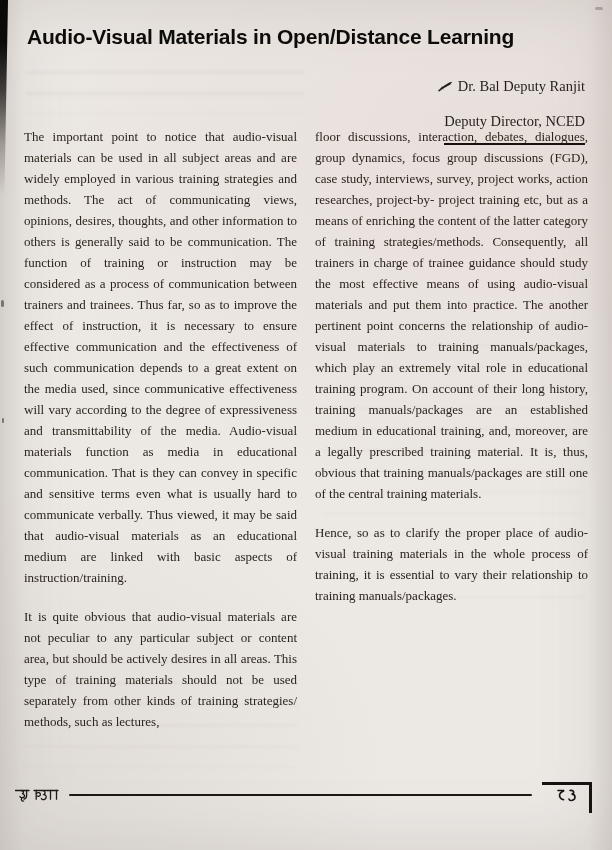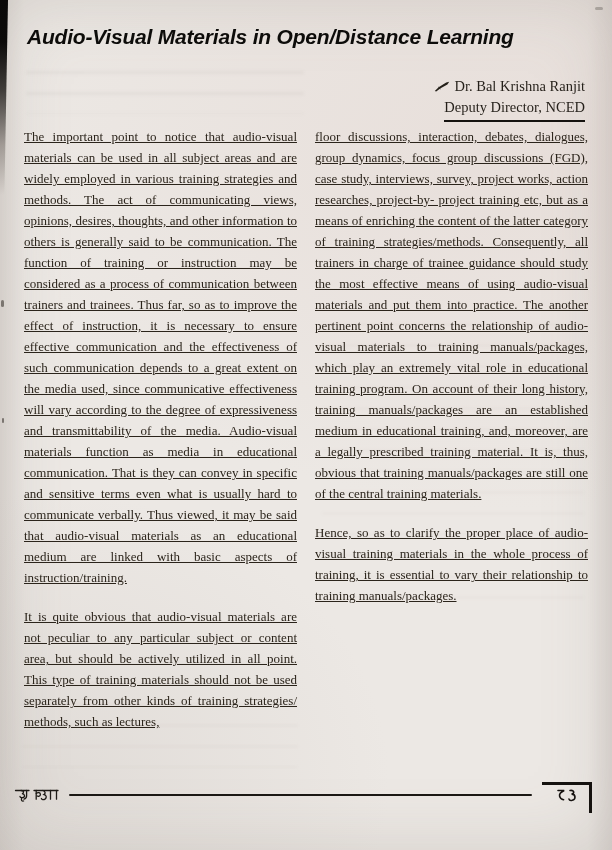--- a/index.html
+++ b/index.html
@@ -35,45 +35,44 @@
   }
   .bleed-1{left:26px;top:58px;width:278px;height:56px;opacity:.55;}
   .bleed-2{left:322px;top:310px;width:262px;height:300px;opacity:.25;}
   .bleed-3{left:22px;top:648px;width:276px;height:120px;opacity:.3;}
 
   
   .title{
     position:absolute;left:27px;top:25px;margin:0;
     font-family:"Liberation Sans", sans-serif;
     font-weight:bold;font-size:21px;letter-spacing:-0.2px;
-    color:#0d0c0a;white-space:nowrap;font-style:italic;
+    color:#0d0c0a;white-space:nowrap;
   }
   .byline{
     position:absolute;top:76px;right:27px;
     text-align:right;font-size:14.5px;color:#241f19;line-height:20px;
   }
   .byline-author{white-space:nowrap;}
   .pen-icon{display:inline-block;vertical-align:-1px;margin-right:5px;}
   .byline-role{
-    display:inline-block;margin-top:0;padding-bottom:3px;
+    display:inline-block;margin-top:14px;padding-bottom:12px;
     border-bottom:2px solid #15120f;
   }
 
   
   .columns{
     position:absolute;left:24px;top:126px;width:564px;height:656px;
     display:flex;gap:18px;overflow:hidden;
   }
   .col{width:273px;}
   .col p{
     margin:0 0 18px 0;
     font-size:13px;line-height:21px;
     text-align:justify;text-justify:inter-word;
     color:#2b241b;
-    text-decoration:underline;
   }
 
   
   .footer{
     position:absolute;left:14px;right:20px;top:782px;height:34px;
     display:flex;align-items:flex-start;
   }
   .journal-name{display:inline-block;margin-top:5px;}
   .footer-rule{
     flex:1;height:2px;background:#1b1814;
@@ -101,29 +100,29 @@
 
   <h1 class="title">Audio-Visual Materials in Open/Distance Learning</h1>
 
   <div class="byline">
     <div class="byline-author">
       <span class="pen-icon">
         <svg width="16" height="11" viewBox="0 0 16 11" style="display:inline-block">
           <path d="M0.8 10 L4.6 6.2 L12.2 1.6 L15.2 0.8 L13.4 3.4 L6.2 7.4 L2.2 10.4 Z" fill="#242019"></path>
           <path d="M4.6 6.2 L6.4 7.8" stroke="#242019" stroke-width="1"></path>
         </svg>
-      </span><span>Dr. Bal Krishna Ranjit</span>
+      </span><span>Dr. Bal Deputy Ranjit</span>
     </div>
     <span class="byline-role">Deputy Director, NCED</span>
   </div>
 
   <div class="columns">
     <div class="col">
       <p>The important point to notice that audio-visual materials can be used in all subject areas and are widely employed in various training strategies and methods. The act of communicating views, opinions, desires, thoughts, and other information to others is generally said to be communication. The function of training or instruction may be considered as a process of communication between trainers and trainees. Thus far, so as to improve the effect of instruction, it is necessary to ensure effective communication and the effectiveness of such communication depends to a great extent on the media used, since communicative effectiveness will vary according to the degree of expressiveness and transmittability of the media. Audio-visual materials function as media in educational communication. That is they can convey in specific and sensitive terms even what is usually hard to communicate verbally. Thus viewed, it may be said that audio-visual materials as an educational medium are linked with basic aspects of instruction/training.</p>
-      <p>It is quite obvious that audio-visual materials are not peculiar to any particular subject or content area, but should be actively utilized in all point. This type of training materials should not be used separately from other kinds of training strategies/ methods, such as lectures,</p>
+      <p>It is quite obvious that audio-visual materials are not peculiar to any particular subject or content area, but should be actively desires in all areas. This type of training materials should not be used separately from other kinds of training strategies/ methods, such as lectures,</p>
     </div>
     <div class="col">
       <p>floor discussions, interaction, debates, dialogues, group dynamics, focus group discussions (FGD), case study, interviews, survey, project works, action researches, project-by- project training etc, but as a means of enriching the content of the latter category of training strategies/methods. Consequently, all trainers in charge of trainee guidance should study the most effective means of using audio-visual materials and put them into practice. The another pertinent point concerns the relationship of audio-visual materials to training manuals/packages, which play an extremely vital role in educational training program. On account of their long history, training manuals/packages are an established medium in educational training, and, moreover, are a legally prescribed training material. It is, thus, obvious that training manuals/packages are still one of the central training materials.</p>
       <p>Hence, so as to clarify the proper place of audio-visual training materials in the whole process of training, it is essential to vary their relationship to training manuals/packages.</p>
     </div>
   </div>
 
   <div class="footer">
     <span class="journal-name" role="img" aria-label="दूर शिक्षा">
 

